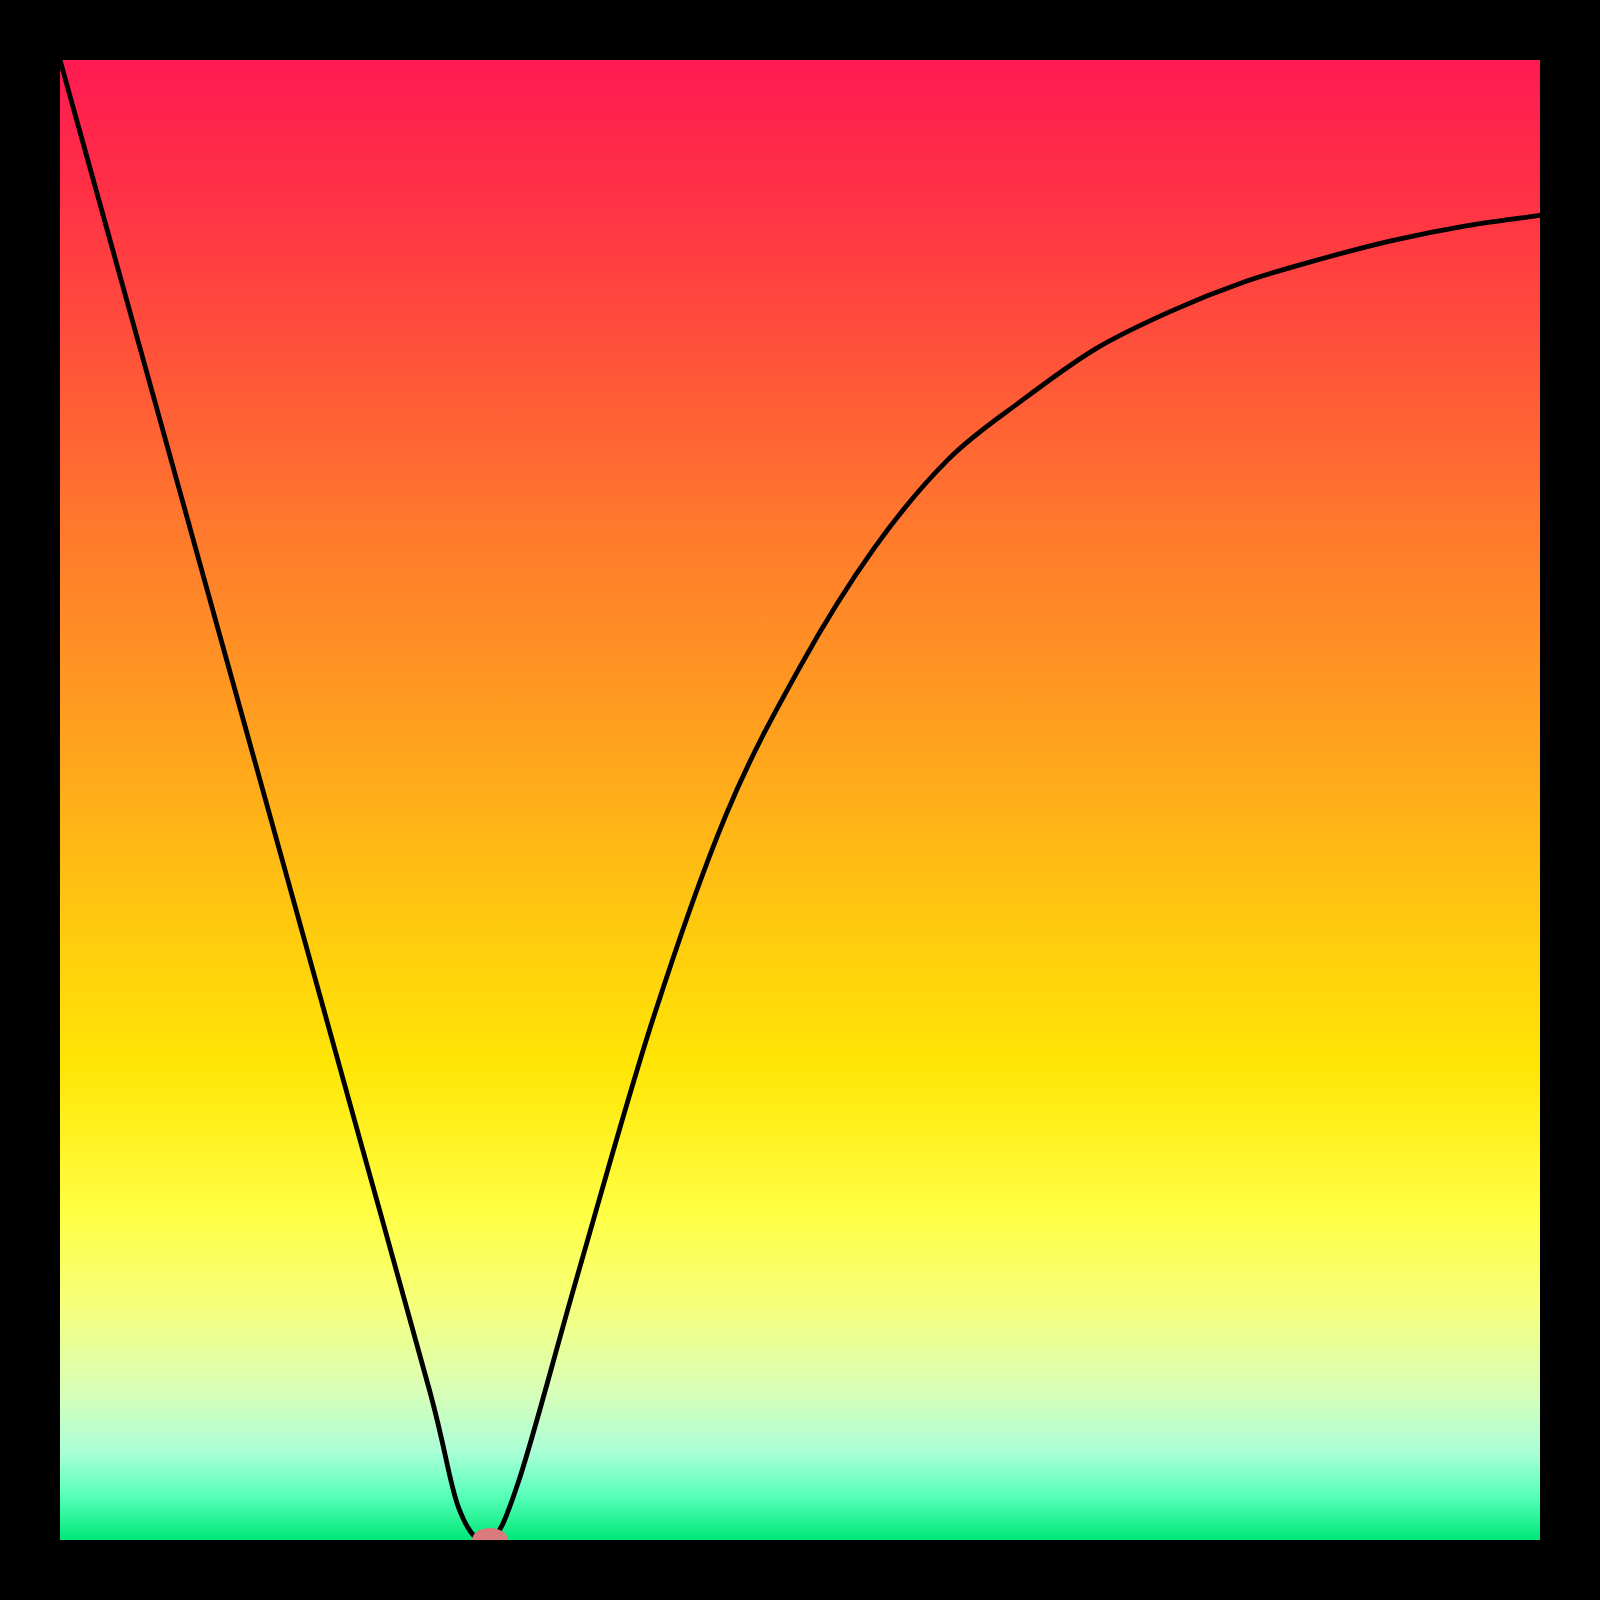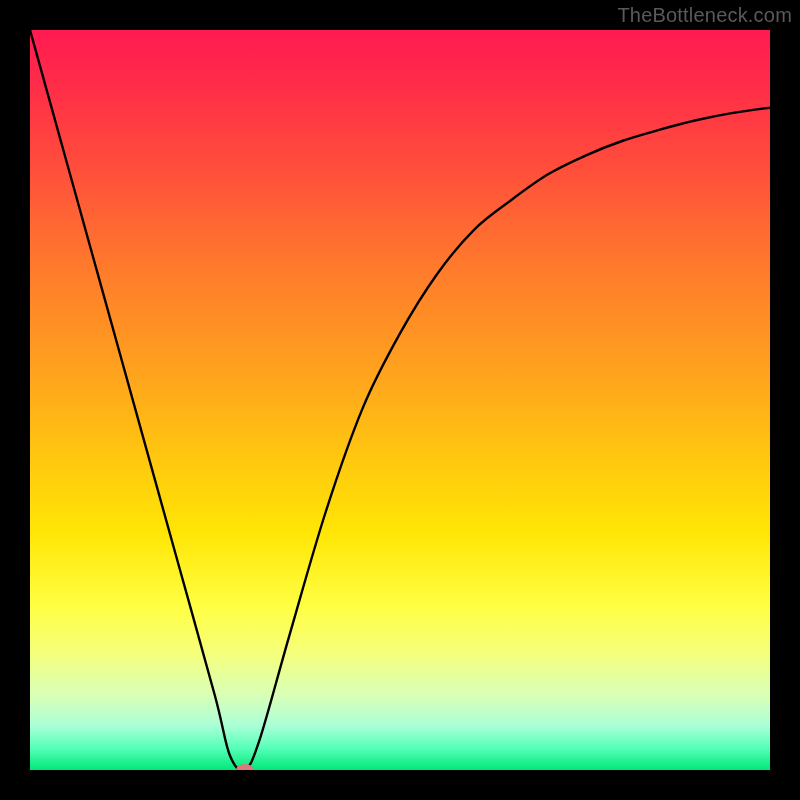--- a/index.html
+++ b/index.html
@@ -66,21 +66,20 @@
     border-radius: 50%;
     background: #d97a7c;
     transform: translate(-50%, -50%);
   }
 </style>
 </head>
 <body>
 
 <div class="frame">
 
-  <div class="watermark">TheBottleneck.com</div>
 
   <div class="plot-area">
     <div class="gradient-bg"></div>
 
     <svg class="curve" viewBox="0 0 740 740" preserveAspectRatio="none">
       <path id="curve-path" fill="none" stroke-width="2.4" stroke-linecap="round" stroke="#000000" d="M 0 0 C 6.166666666666667 22.200000000000006, 24.666666666666664 88.80000000000004, 37 133.20000000000005 C 49.333333333333336 177.60000000000005, 61.666666666666664 222, 74 266.4 C 86.33333333333333 310.79999999999995, 98.66666666666667 355.2, 111 399.59999999999997 C 123.33333333333333 443.99999999999994, 135.66666666666666 488.4, 148 532.8 C 160.33333333333334 577.1999999999999, 176.36666666666667 633.9333333333333, 185 666 C 193.63333333333333 698.0666666666667, 194.86666666666667 712.8666666666667, 199.8 725.2 C 204.73333333333335 737.5333333333334, 209.66666666666666 742.4666666666667, 214.6 740 C 219.53333333333333 737.5333333333333, 222 732.6, 229.4 710.4 C 236.8 688.1999999999999, 247.9 645.0333333333333, 259 606.8 C 270.1 568.5666666666666, 283.6666666666667 519.2333333333333, 296 481 C 308.3333333333333 442.76666666666665, 320.6666666666667 407, 333 377.40000000000003 C 345.3333333333333 347.80000000000007, 357.66666666666663 325.6, 370 303.40000000000003 C 382.33333333333337 281.20000000000005, 394.66666666666674 261.46666666666664, 407.00000000000006 244.2 C 419.33333333333337 226.93333333333334, 431.6666666666667 212.1333333333334, 444 199.80000000000007 C 456.3333333333333 187.46666666666673, 468.6666666666667 179.44999999999996, 481 170.19999999999993 C 493.3333333333333 160.9499999999999, 505.6666666666667 151.69999999999993, 518 144.29999999999995 C 530.3333333333334 136.89999999999998, 542.6666666666666 131.35000000000005, 555 125.80000000000007 C 567.3333333333334 120.25000000000007, 579.6666666666666 115.31666666666668, 592 111 C 604.3333333333334 106.68333333333332, 616.6666666666666 103.35333333333331, 629 99.89999999999998 C 641.3333333333334 96.44666666666664, 653.6666666666666 93.11666666666663, 666 90.27999999999997 C 678.3333333333334 87.44333333333331, 690.6666666666666 84.97666666666667, 703 82.88 C 715.3333333333334 80.78333333333332, 733.8333333333334 78.56333333333328, 740 77.69999999999993"></path>
     </svg>
 
     <div class="trough-marker" id="trough-marker" style="left: 214.6px; top: 740px; background: rgb(217, 122, 124);"></div>
   </div>

